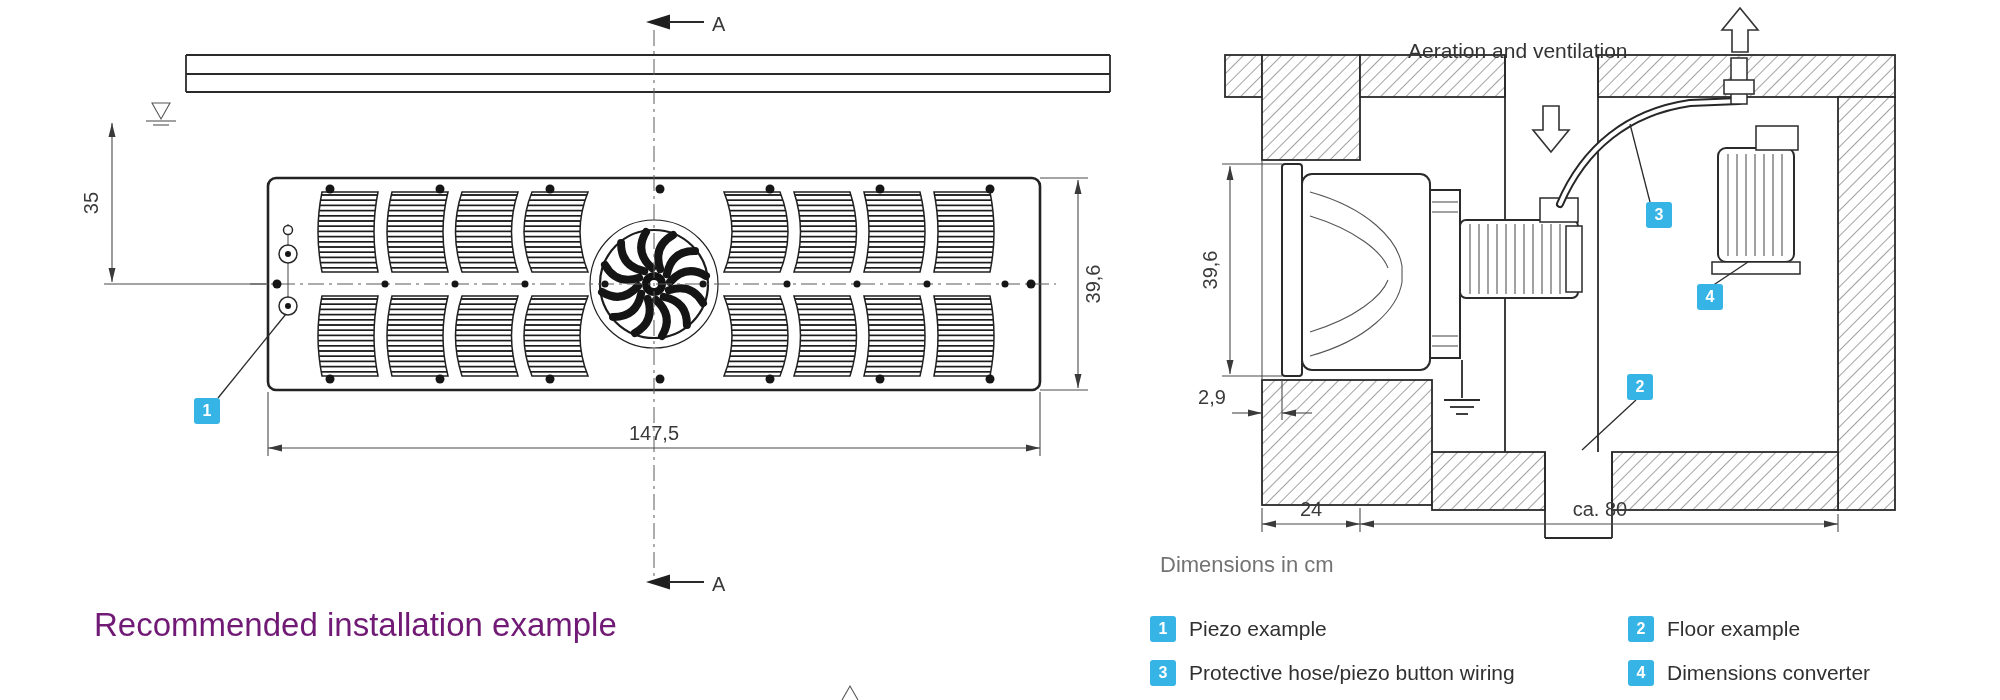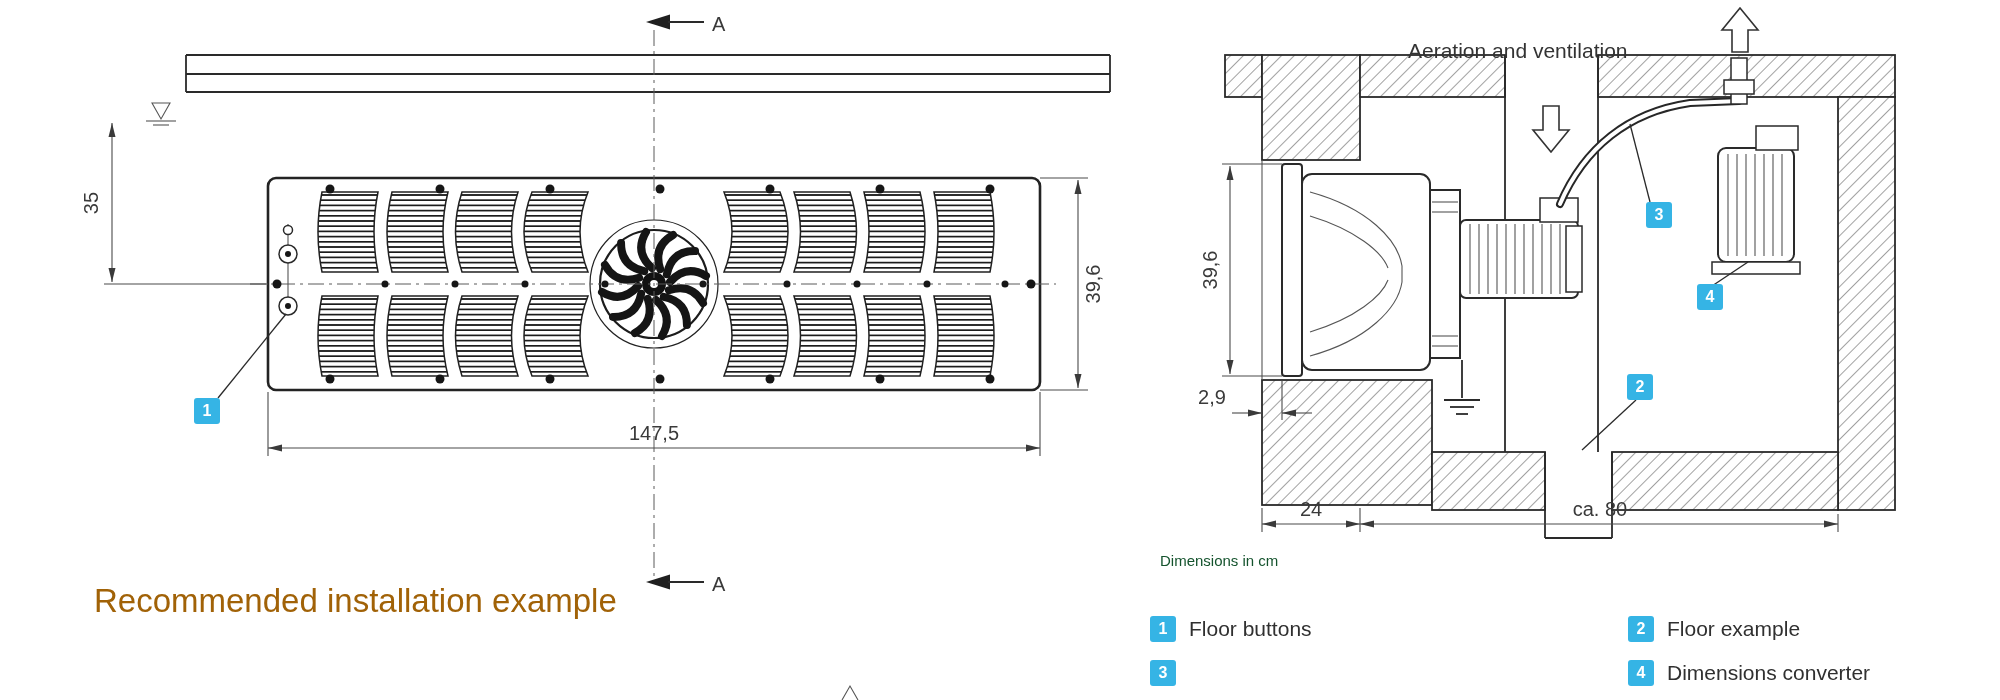--- a/index.html
+++ b/index.html
@@ -13,23 +13,23 @@
   .dim{stroke:#4a4a4a;stroke-width:1.1;fill:none;}
   .cl{stroke:#5a5a5a;stroke-width:1;stroke-dasharray:16 5 3 5;fill:none;}
   .seg{fill:url(#slats);stroke:#202020;stroke-width:1.5;}
   .hat{fill:url(#hatch);stroke:#2a2a2a;stroke-width:1.8;}
   .wht{fill:#fff;stroke:#2a2a2a;stroke-width:2;}
   .wht15{fill:#fff;stroke:#2a2a2a;stroke-width:1.5;}
   .scr{fill:#161616;}
   .leader{stroke:#2a2a2a;stroke-width:1.3;fill:none;}
   .arrowshape{fill:#fff;stroke:#333;stroke-width:1.6;}
   .secarrow{fill:#1f1f1f;}
-  .caption{position:absolute;left:94px;top:582px;font-size:33px;color:#a16207;text-align:right;}
+  .caption{position:absolute;left:94px;top:606px;font-size:33px;color:#701a75;text-align:right;}
   .aer{position:absolute;left:1408px;top:16px;font-size:21px;color:#333;margin-top:23px;}
-  .note{position:absolute;left:1160px;top:552px;font-size:15px;color:#14532d;}
+  .note{position:absolute;left:1160px;top:552px;font-size:22px;color:#737373;}
   .co{position:absolute;width:26px;height:26px;background:#35b4e5;color:#fff;font-weight:bold;
       font-size:16px;display:flex;align-items:center;justify-content:center;border-radius:3px;}
   .leg{position:absolute;display:flex;align-items:center;gap:13px;}
   .leg .box{width:26px;height:26px;background:#35b4e5;color:#fff;font-weight:bold;font-size:16px;
       display:flex;align-items:center;justify-content:center;border-radius:3px;flex:0 0 auto;}
   .leg .lbl{font-size:21px;color:#303030;white-space:nowrap;}
 </style>
 </head>
 <body>
 
@@ -304,27 +304,28 @@
 <div class="aer">Aeration and ventilation</div>
 <div class="note">Dimensions in cm</div>
 
 <div class="co" style="left:194px;top:398px;">1</div>
 <div class="co" style="left:1646px;top:202px;">3</div>
 <div class="co" style="left:1697px;top:284px;">4</div>
 <div class="co" style="left:1627px;top:374px;">2</div>
 
 <div class="leg" style="left:1150px;top:616px;">
   <div class="box">1</div>
-  <div class="lbl">Floor buttons</div>
+  <div class="lbl">Piezo example</div>
 </div>
 <div class="leg" style="left:1628px;top:616px;">
   <div class="box">2</div>
   <div class="lbl">Floor example</div>
 </div>
 <div class="leg" style="left:1150px;top:660px;">
   <div class="box">3</div>
+  <div class="lbl">Protective hose/piezo button wiring</div>
 </div>
 <div class="leg" style="left:1628px;top:660px;">
   <div class="box">4</div>
   <div class="lbl">Dimensions converter</div>
 </div>
 
 </div>
 
 </body></html>

